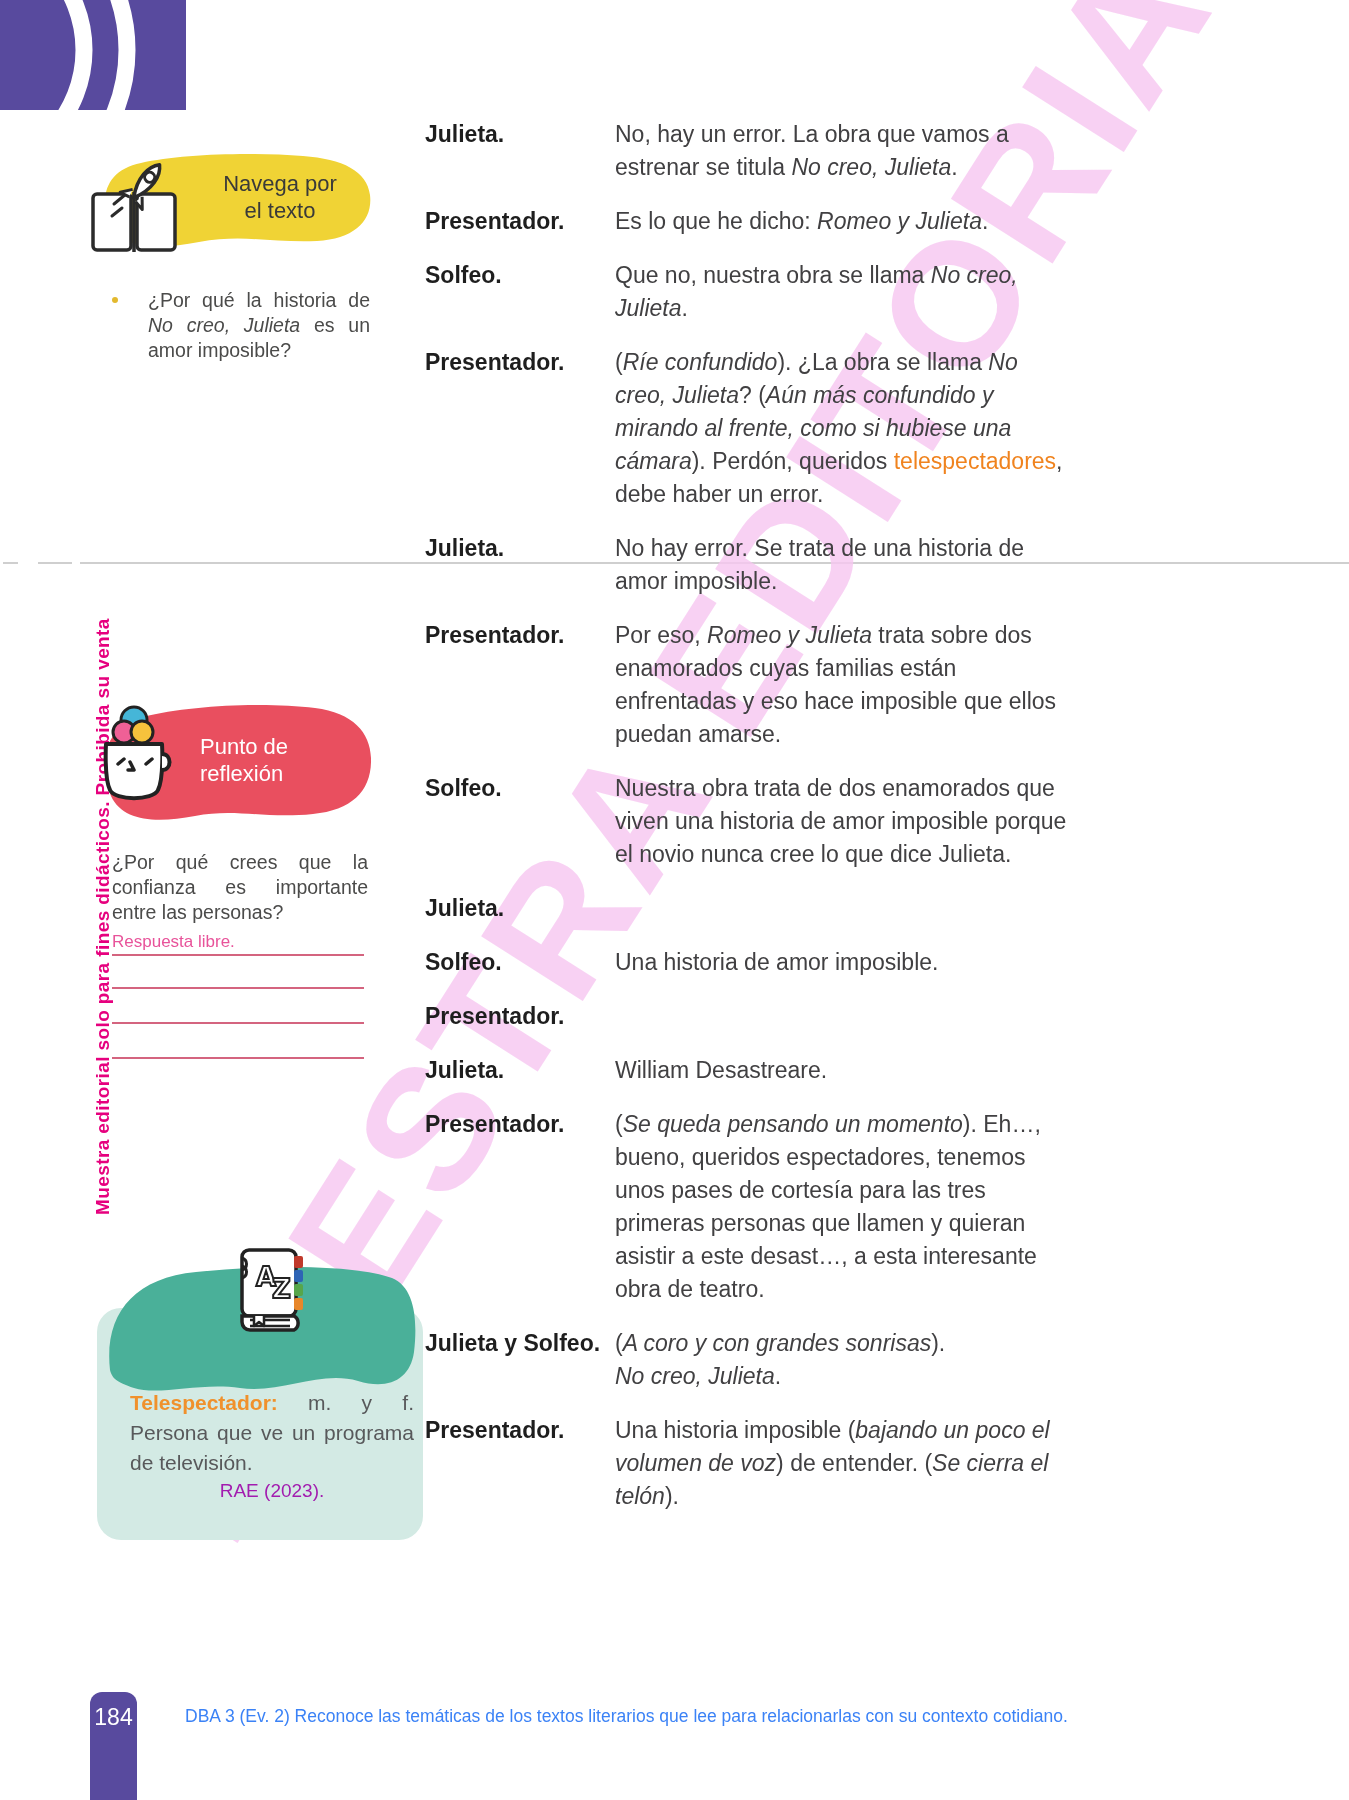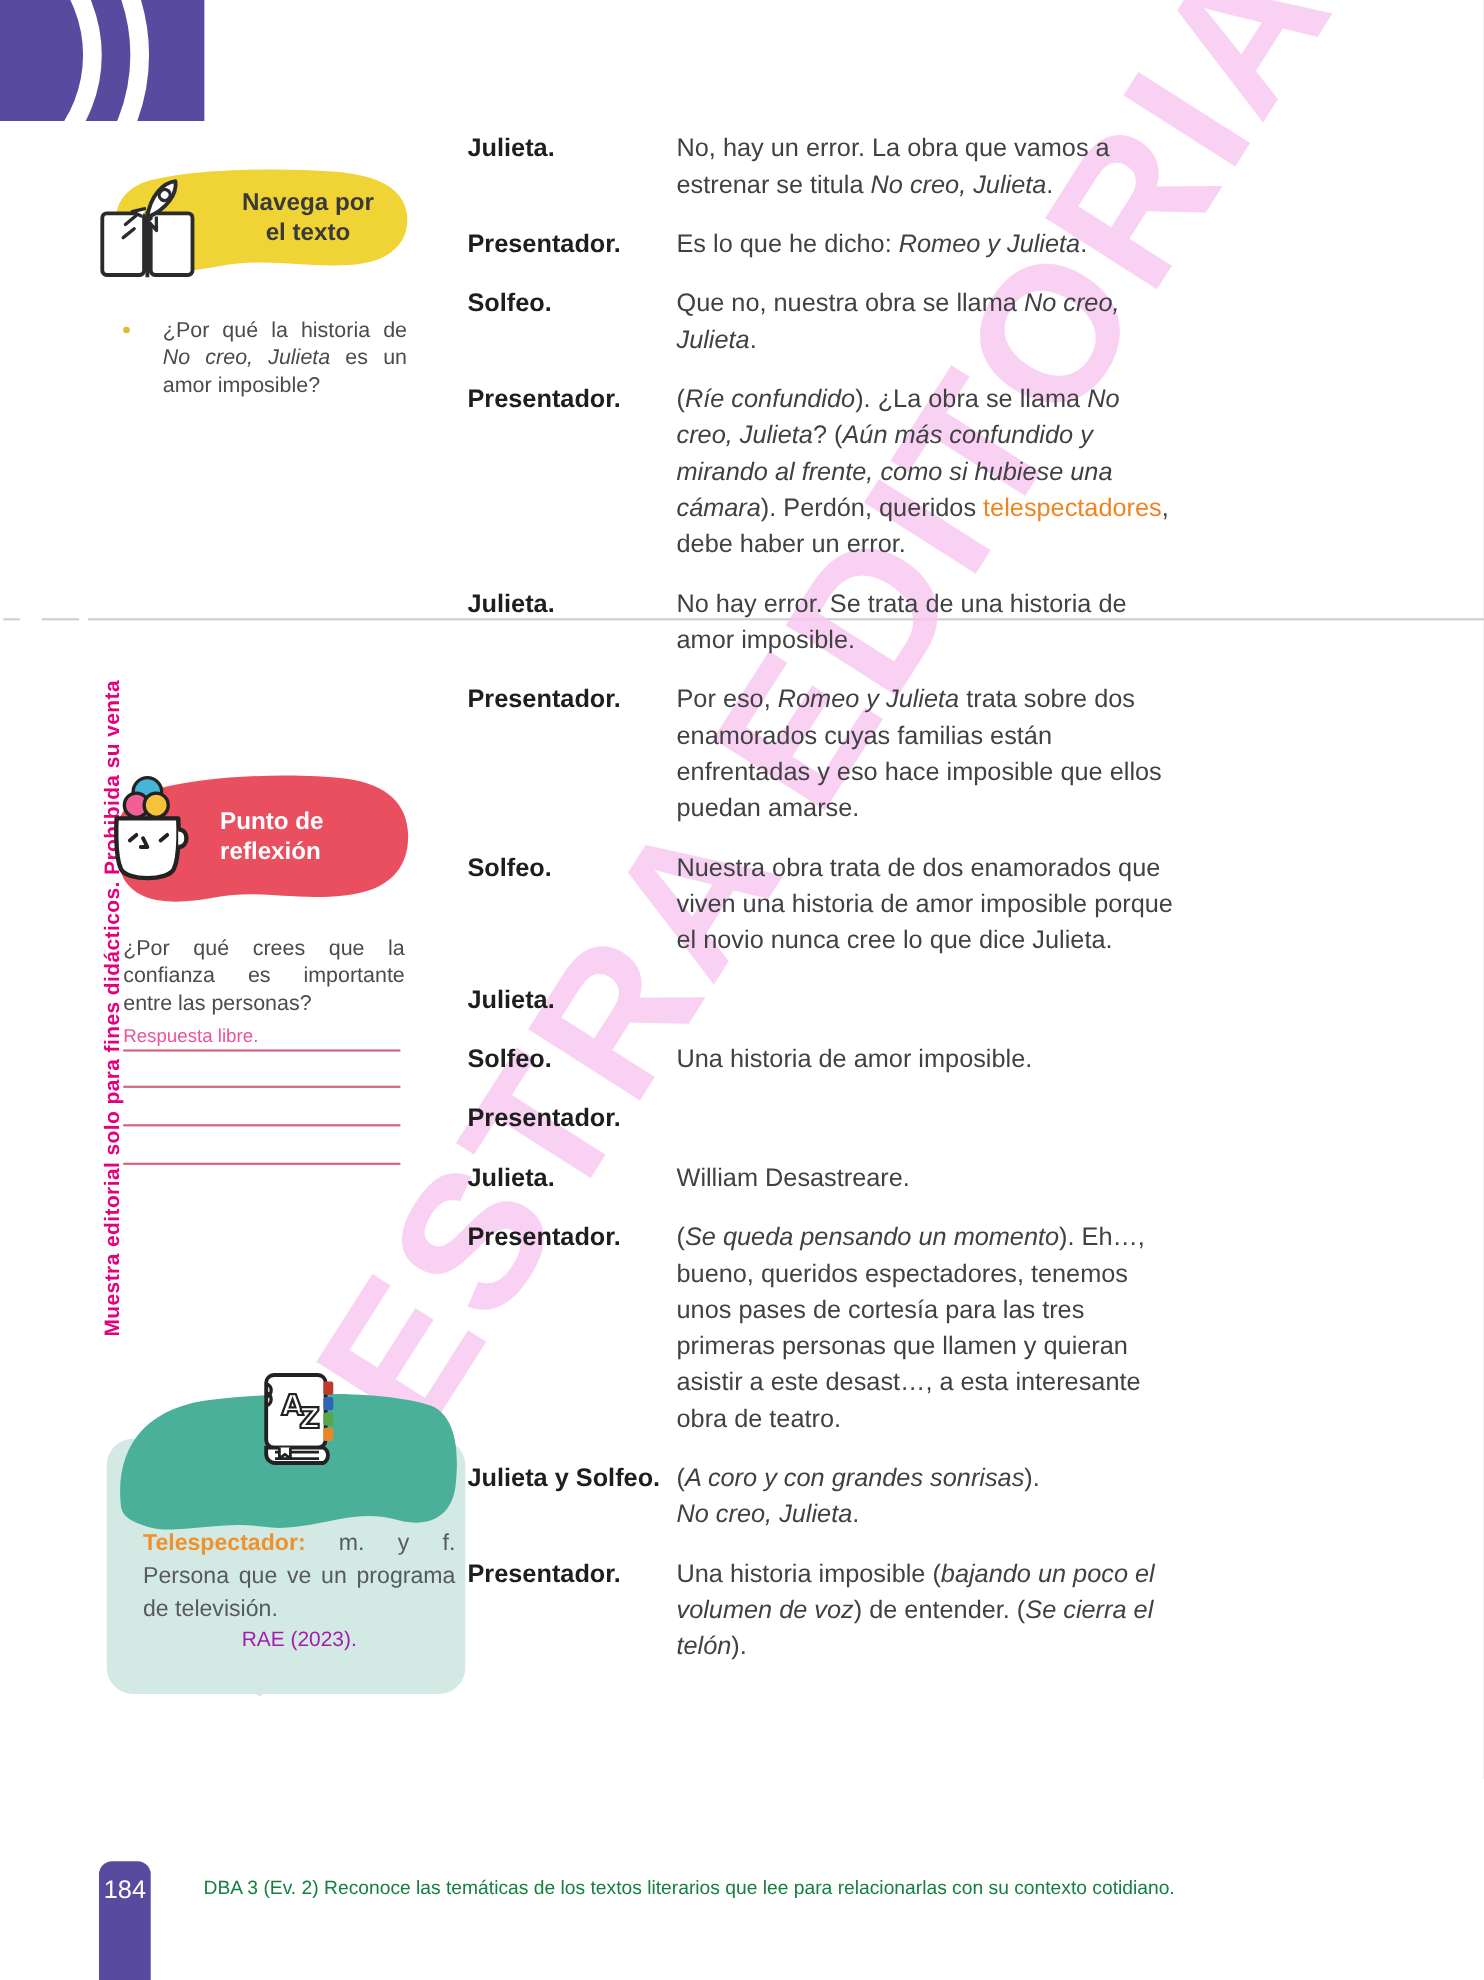--- a/index.html
+++ b/index.html
@@ -13,21 +13,21 @@
         color:rgba(246,198,240,0.8);z-index:1;user-select:none;}
   .side-note{position:absolute;left:92px;top:1215px;width:700px;
         transform:rotate(-90deg);transform-origin:0 0;
         font-size:19px;font-weight:bold;color:#e6007e;letter-spacing:.4px;z-index:2;}
   .fold-line{position:absolute;height:2px;background:#cfcfcf;top:562px;z-index:0;}
   .fold-a{left:3px;width:15px;}
   .fold-b{left:38px;width:34px;}
   .fold-c{left:80px;width:1269px;}
   
   .blob{position:absolute;z-index:2;}
-  .blob-title{position:absolute;z-index:4;font-weight:bold;font-size:22px;line-height:27px;}
+  .blob-title{position:absolute;z-index:4;font-weight:normal;font-size:22px;line-height:27px;}
   .navega-title{left:205px;top:170px;width:150px;text-align:center;color:#3a3a39;}
   .reflex-title{left:200px;top:733px;width:150px;color:#ffffff;}
   .side-icon{position:absolute;z-index:5;}
   .question{position:absolute;z-index:2;font-size:19.5px;line-height:25px;color:#4b4b4a;
         text-align:justify;}
   .q-navega{left:148px;top:288px;width:222px;}
   .bullet{position:absolute;left:112px;top:297px;width:6px;height:6px;border-radius:50%;
         background:#e3b92e;z-index:2;}
   .q-reflex{left:112px;top:850px;width:256px;}
   .ans-list{position:absolute;left:108px;top:372px;width:258px;z-index:2;}
@@ -53,21 +53,21 @@
   .speaker{flex:none;width:190px;font-weight:bold;font-size:23px;line-height:33px;color:#1e1e1e;}
   .line{width:456px;font-size:23px;line-height:33px;color:#414042;}
   .line i{font-style:italic;}
   .orange{color:#f0831e;}
   
   .page-tab{position:absolute;left:90px;top:1692px;width:47px;height:108px;
         background:#584a9e;border-radius:12px 12px 0 0;z-index:2;}
   .page-num{display:block;text-align:center;margin-top:12px;color:#ffffff;
         font-size:23px;font-weight:normal;}
   .dba{position:absolute;left:185px;top:1706px;width:1100px;z-index:2;
-        font-size:17.5px;color:#15803d;}
+        font-size:17.5px;color:#3b82f6;}
 </style>
 </head>
 <body>
 
 <div class="page">
 
   <svg class="corner" viewBox="0 0 186 110">
     <rect x="0" y="0" width="186" height="110" fill="#584a9e"></rect>
     <circle cx="-38" cy="50" r="122" fill="none" stroke="#ffffff" stroke-width="17"></circle>
     <circle cx="-38" cy="50" r="165" fill="none" stroke="#ffffff" stroke-width="17"></circle>

